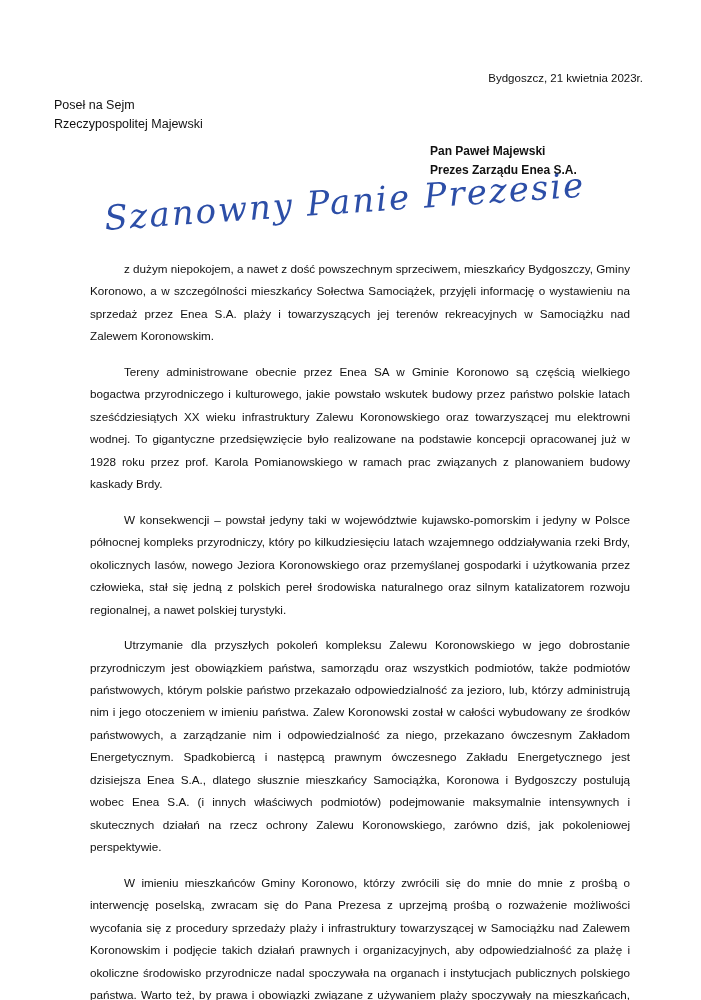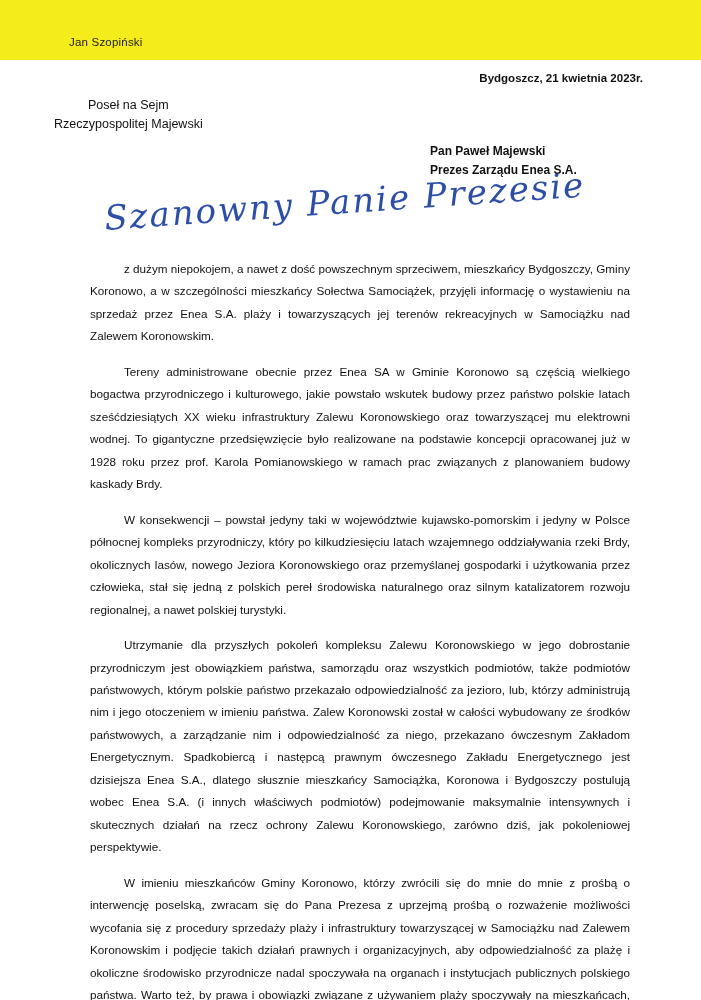--- a/index.html
+++ b/index.html
@@ -44,33 +44,32 @@
   }
 
   
   .date-line {
     position: absolute;
     right: 58px;
     top: 72px;
     font-size: 11.5px;
     color: #111;
     white-space: nowrap;
-    font-weight: bold;
   }
 
   
   .sender {
     position: absolute;
     left: 54px;
     top: 96px;
     font-size: 12.5px;
     line-height: 1.55;
     color: #111;
   }
-  .sender div { white-space: nowrap; text-align: center; }
+  .sender div { white-space: nowrap; }
 
   
   .addressee {
     position: absolute;
     left: 418px;
     top: 142px;
     font-size: 12px;
     line-height: 1.6;
     font-weight: bold;
     color: #111;
@@ -109,23 +108,20 @@
   .body-text p {
     margin: 0 0 13px 16px;
     text-indent: 34px;
   }
 </style>
 </head>
 <body>
 
 <div class="page">
 
-  <div class="header-band">
-    <div class="header-name">Jan Szopiński</div>
-  </div>
 
   <div class="date-line">Bydgoszcz, 21 kwietnia 2023r.</div>
 
   <div class="sender">
     <div>Poseł na Sejm</div>
     <div>Rzeczypospolitej Majewski</div>
   </div>
 
   <div class="addressee">
     <div>Pan Paweł Majewski</div>

